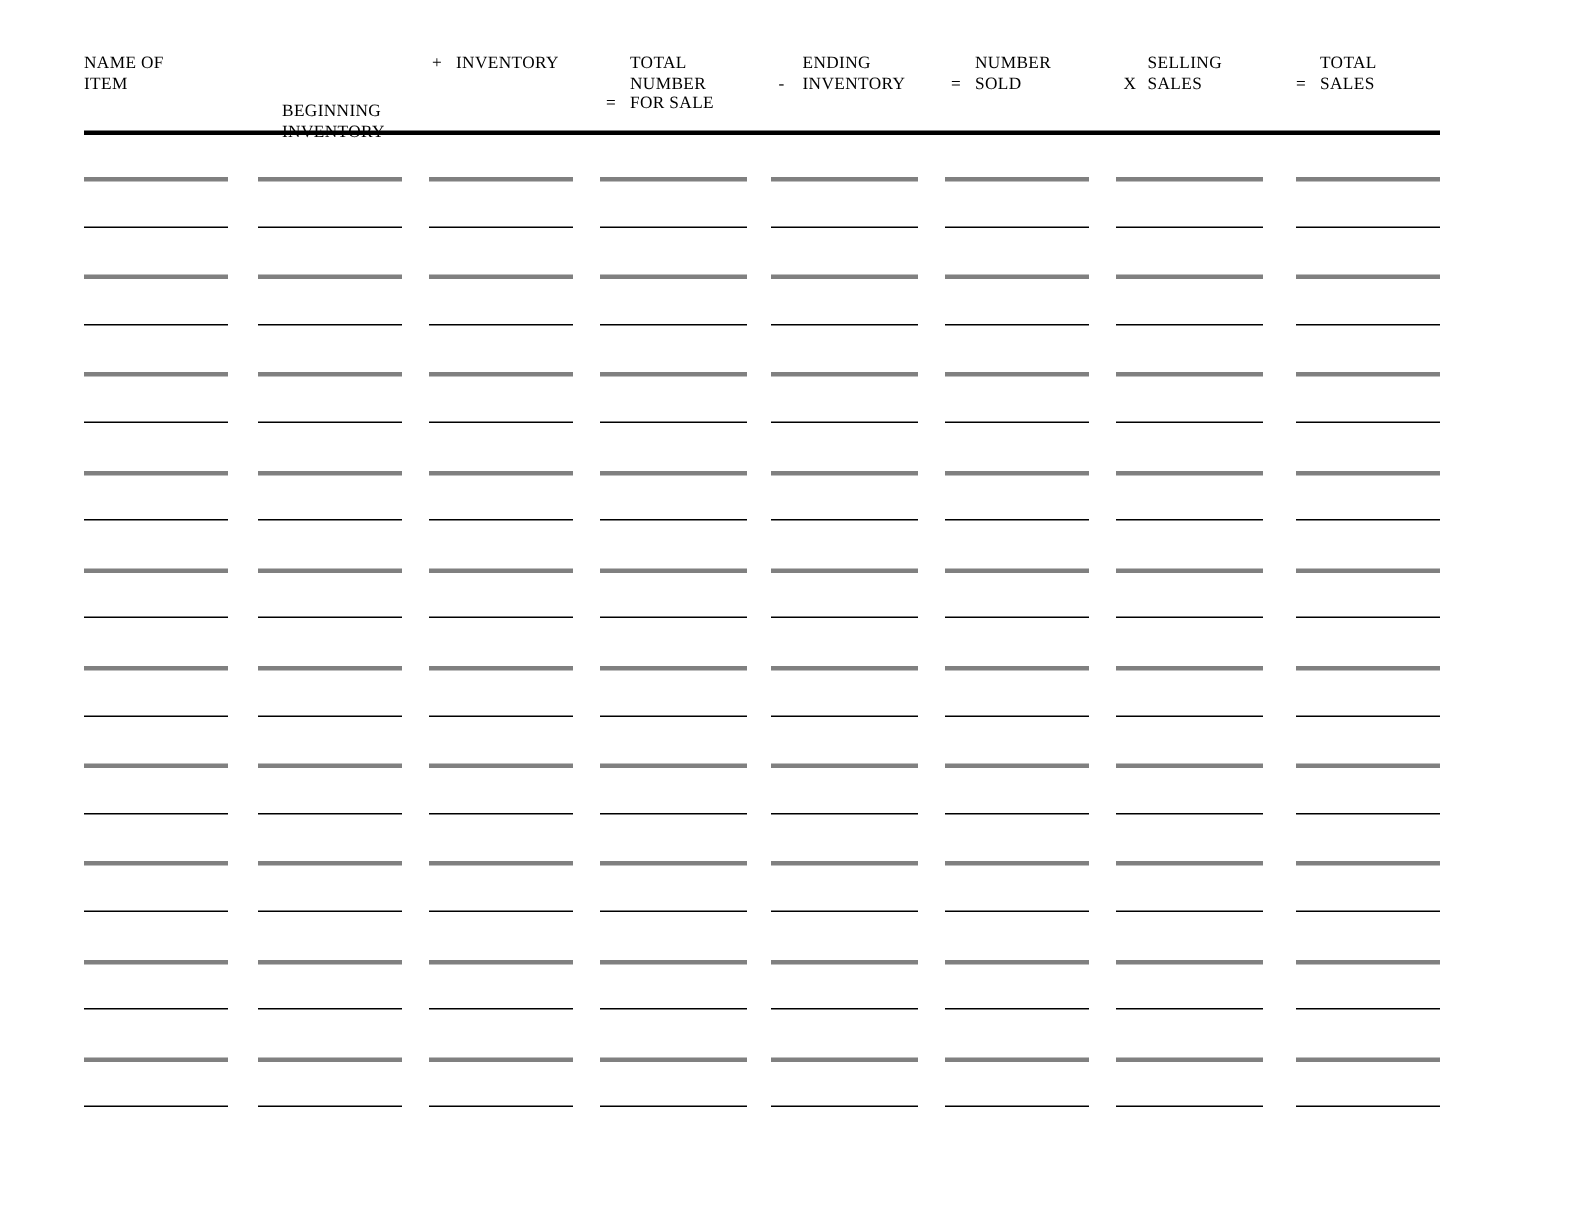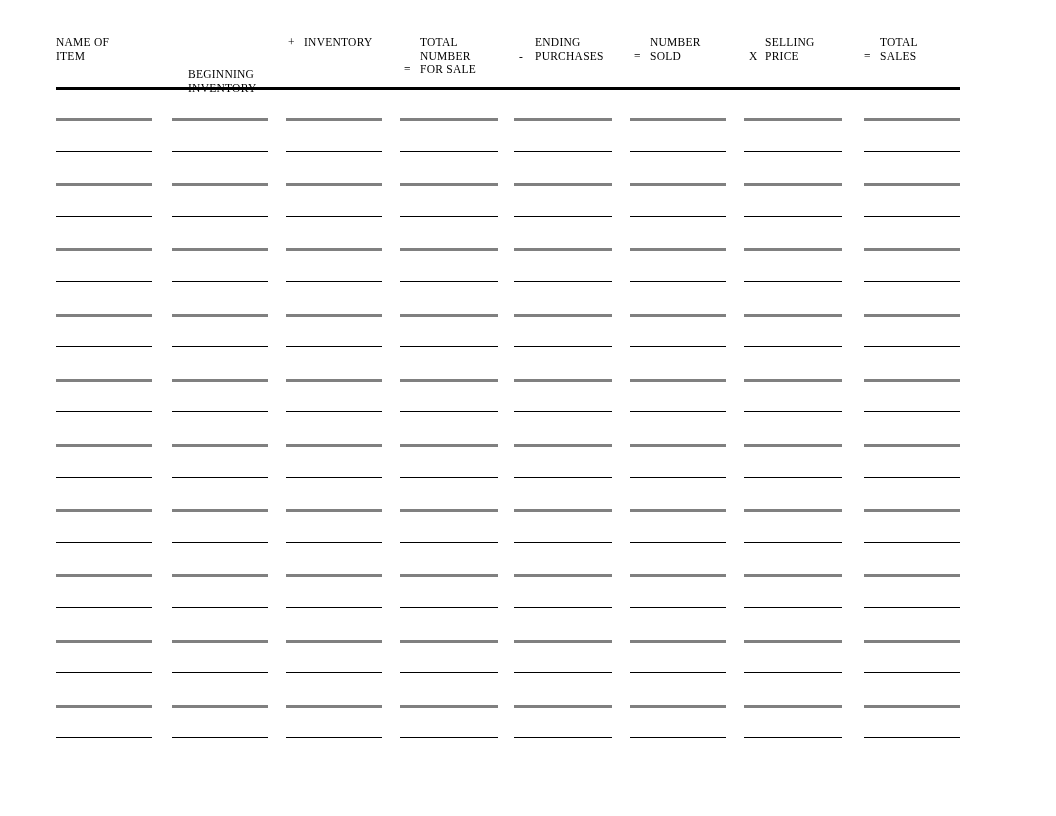--- a/index.html
+++ b/index.html
@@ -142,33 +142,33 @@
     <div class="col-head c3">
       <span class="op">=</span>
       <span class="head-label">TOTAL
 NUMBER
 FOR SALE</span>
     </div>
 
     <div class="col-head c4">
       <span class="op">-</span>
       <span class="head-label">ENDING
-PURCHASES</span>
+INVENTORY</span>
     </div>
 
     <div class="col-head c5">
       <span class="op">=</span>
       <span class="head-label">NUMBER
 SOLD</span>
     </div>
 
     <div class="col-head c6">
       <span class="op">X</span>
       <span class="head-label">SELLING
-PRICE</span>
+SALES</span>
     </div>
 
     <div class="col-head c7">
       <span class="op">=</span>
       <span class="head-label">TOTAL
 SALES</span>
     </div>
 
   </div>
 

